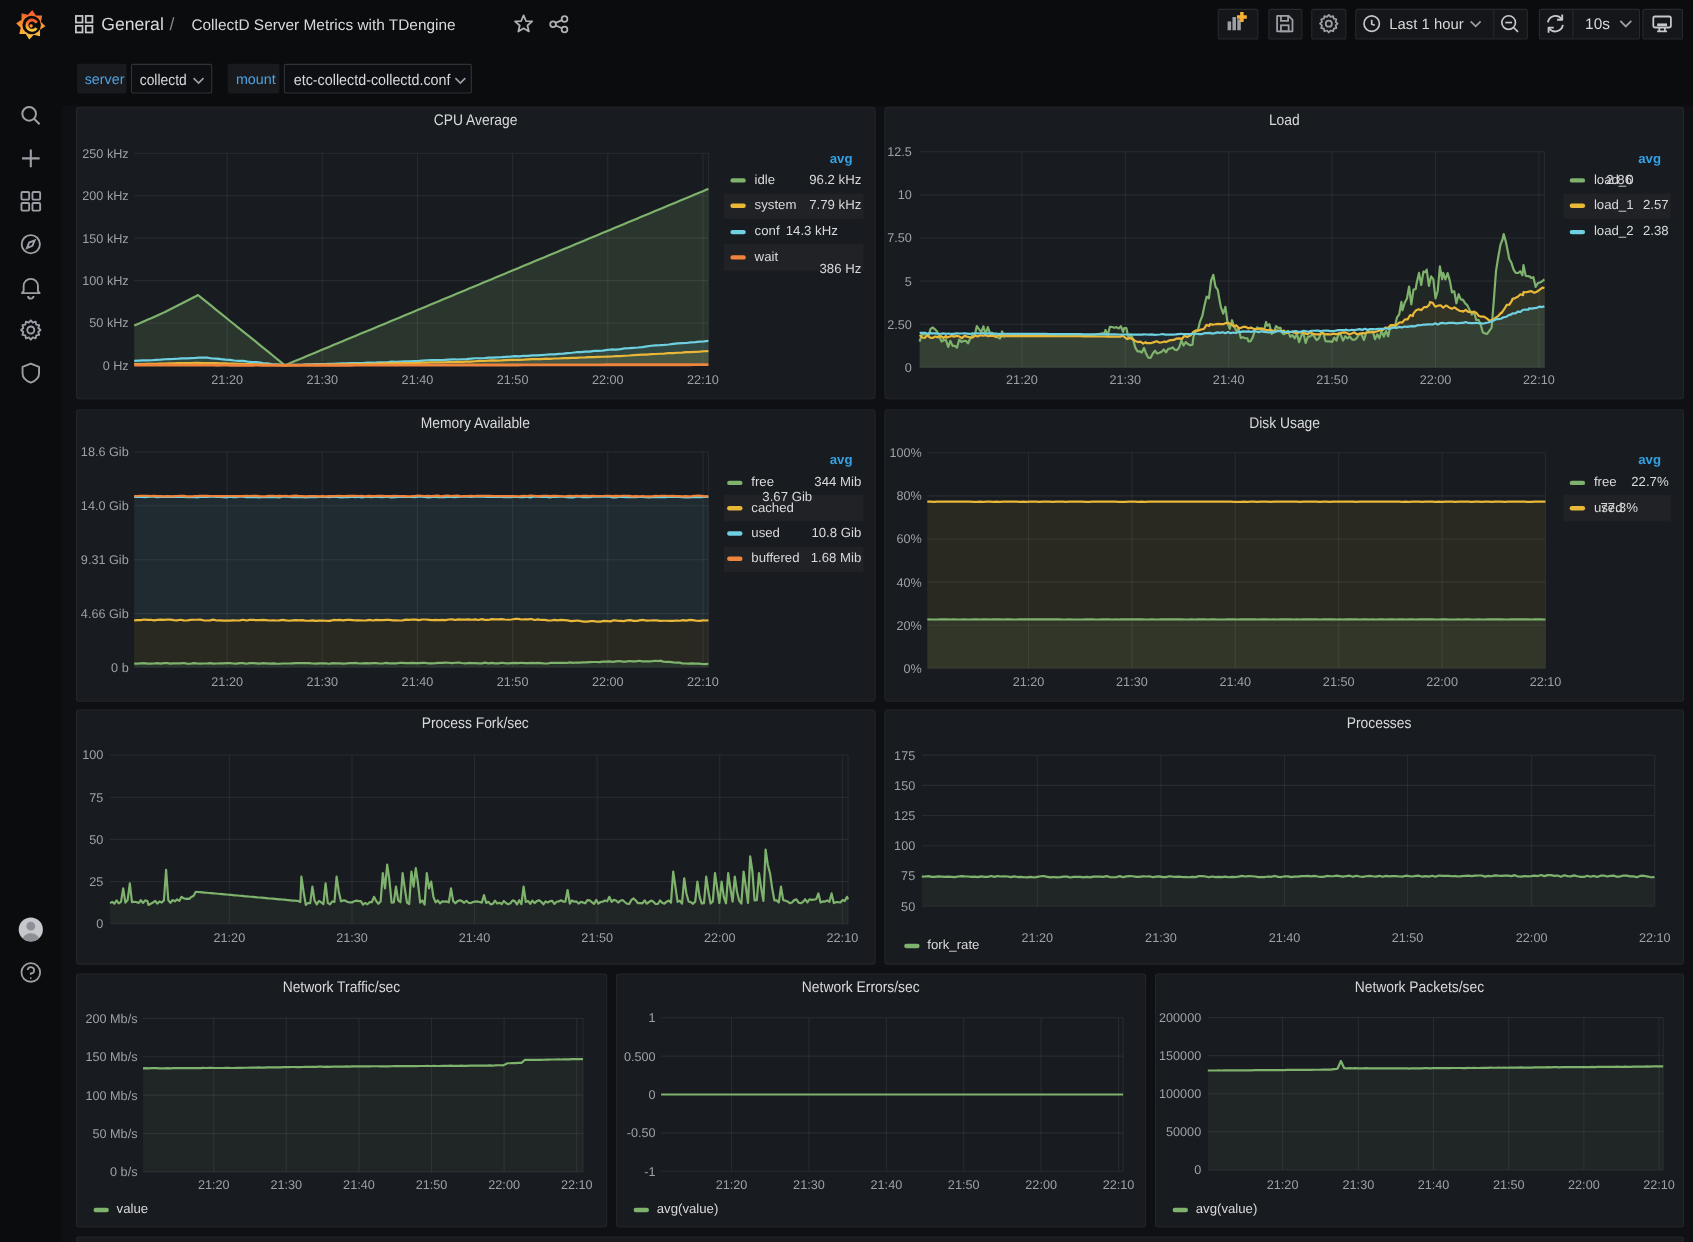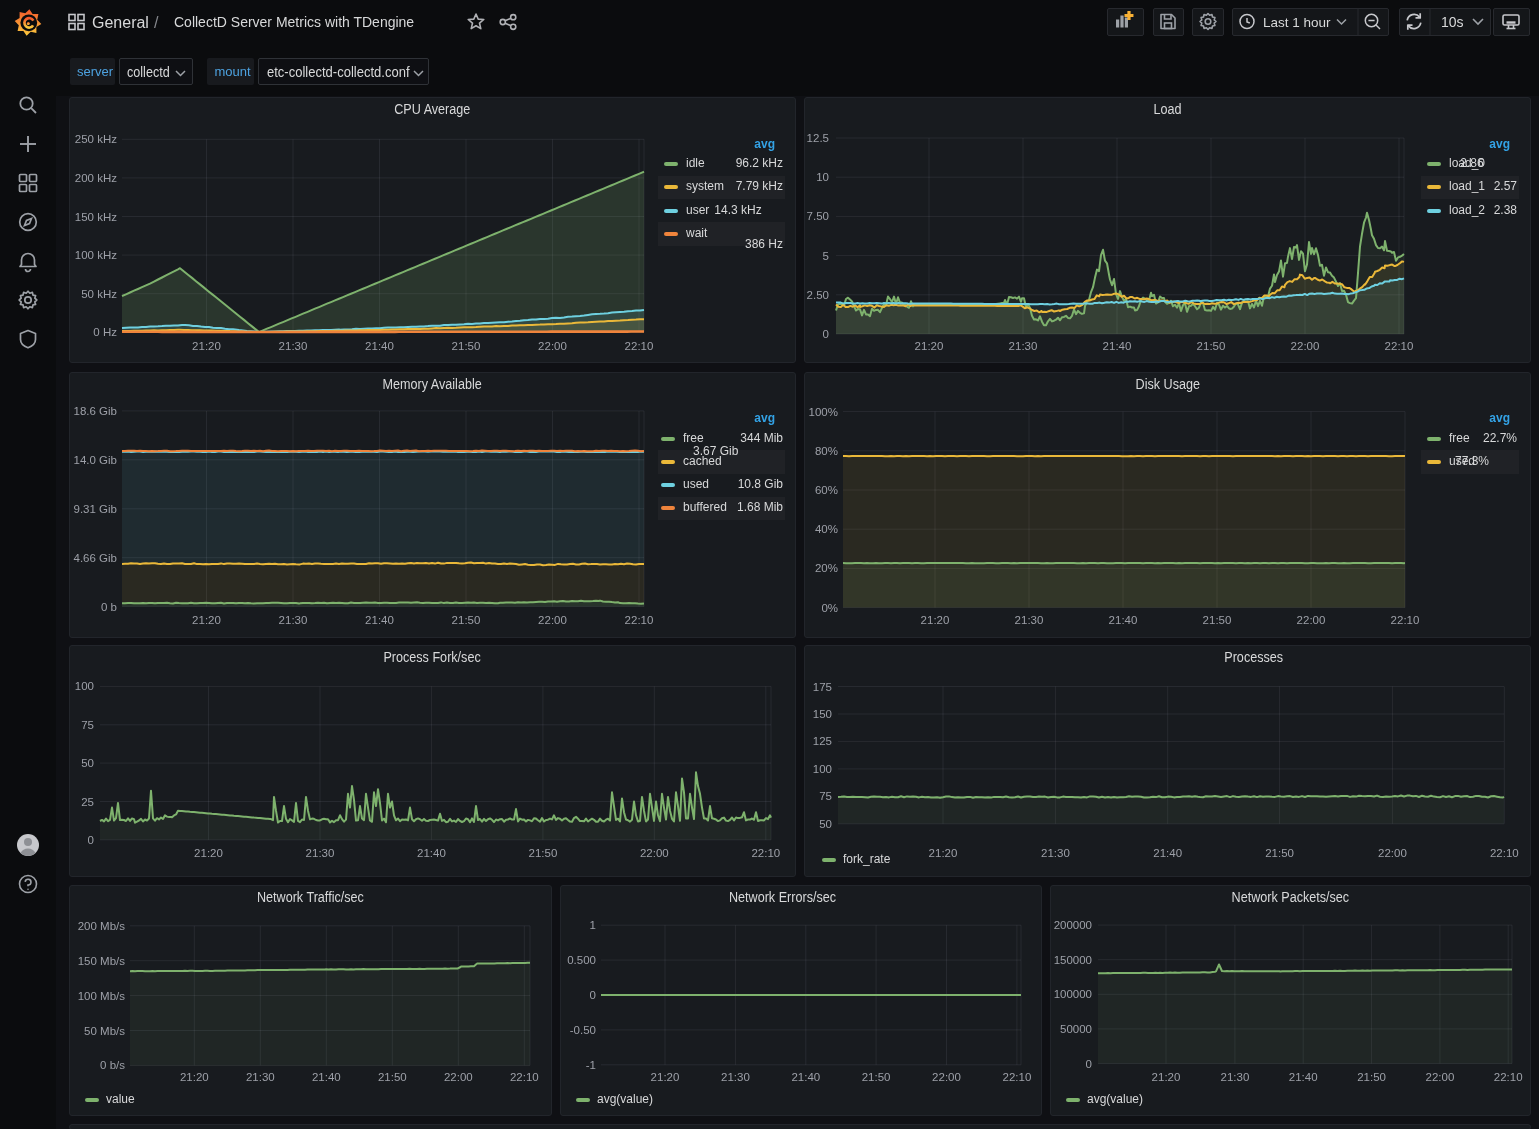--- a/index.html
+++ b/index.html
@@ -259,21 +259,21 @@
   </svg>
 <div class="lgd" style="left:733px;top:136.5px;width:42px;text-align:right"><span style="color:#33a2e5;font-weight:700">avg</span></div>
 <div style="position:absolute;left:664px;top:162.0px;width:14px;height:4px;border-radius:2px;background:#7EB26D"></div>
 <div class="lgd" style="left:686px;top:156.0px">idle</div>
 <div class="lgd" style="left:693px;top:156.0px;width:90px;text-align:right">96.2 kHz</div>
 <div style="position:absolute;left:658px;top:175.8px;width:127px;height:23.3px;background:#202226"></div>
 <div style="position:absolute;left:664px;top:185.3px;width:14px;height:4px;border-radius:2px;background:#EAB839"></div>
 <div class="lgd" style="left:686px;top:179.3px">system</div>
 <div class="lgd" style="left:693px;top:179.3px;width:90px;text-align:right">7.79 kHz</div>
 <div style="position:absolute;left:664px;top:208.6px;width:14px;height:4px;border-radius:2px;background:#6ED0E0"></div>
-<div class="lgd" style="left:686px;top:202.6px">user</div>
+<div class="lgd" style="left:686px;top:202.6px">conf</div>
 <div class="lgd" style="left:693px;top:202.6px;width:90px;text-align:center">14.3 kHz</div>
 <div style="position:absolute;left:658px;top:222.4px;width:127px;height:23.3px;background:#202226"></div>
 <div style="position:absolute;left:664px;top:231.9px;width:14px;height:4px;border-radius:2px;background:#EF843C"></div>
 <div class="lgd" style="left:686px;top:225.9px">wait</div>
 <div class="lgd" style="left:693px;top:237px;width:90px;text-align:right">386 Hz</div>
 <div class="lgd" style="left:1468px;top:136.5px;width:42px;text-align:right"><span style="color:#33a2e5;font-weight:700">avg</span></div>
 <div style="position:absolute;left:1427px;top:162.0px;width:14px;height:4px;border-radius:2px;background:#7EB26D"></div>
 <div class="lgd" style="left:1449px;top:156.0px">load_0</div>
 <div class="lgd" style="left:1427px;top:156.0px;width:90px;text-align:center">2.86</div>
 <div style="position:absolute;left:1421px;top:175.8px;width:98px;height:23.3px;background:#202226"></div>

